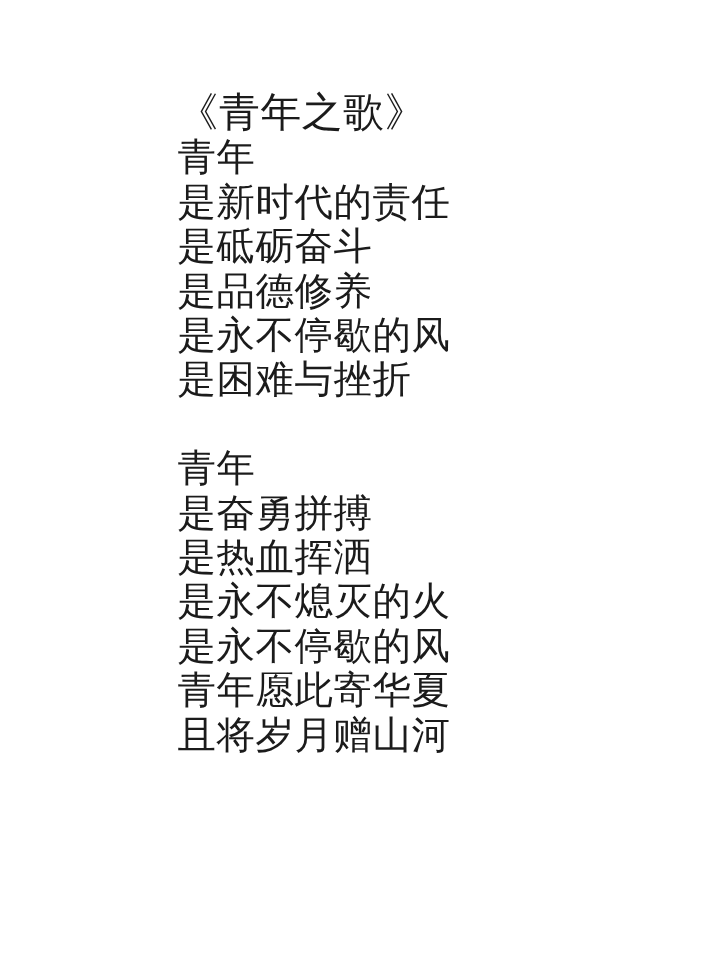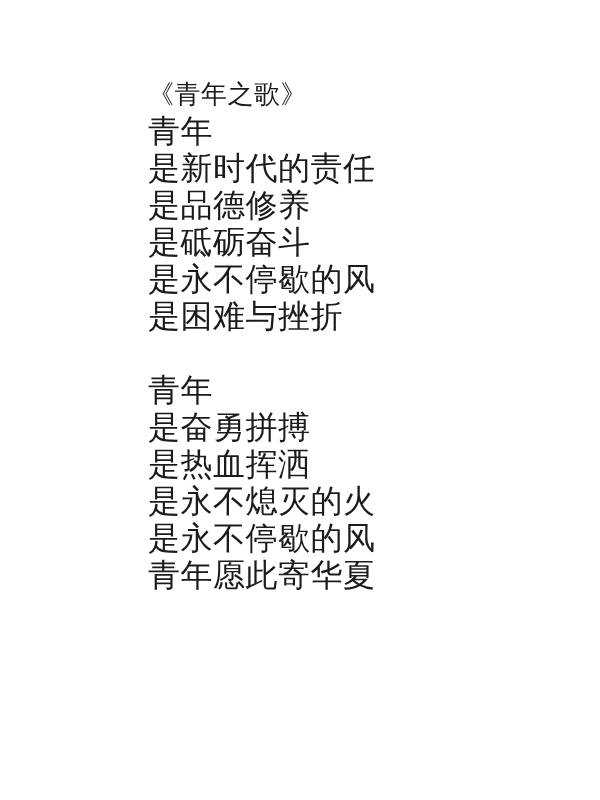--- a/index.html
+++ b/index.html
@@ -31,40 +31,41 @@
     line-height: 37px;
     color: #1b1b1b;
     letter-spacing: 0.5px;
     white-space: pre;
     font-weight: 400;
   }
   .line.blank {
     height: 37px;
   }
   .title {
-    font-size: 26px;
+    font-size: 34px;
     line-height: 37px;
     color: #1b1b1b;
     letter-spacing: 0.5px;
     white-space: pre;
   }
 </style>
 </head>
 <body>
 
 <div class="page">
   <div class="poem">
     <div class="title">《青年之歌》</div>
     <div class="line">青年</div>
     <div class="line">是新时代的责任</div>
+    <div class="line">是砥砺奋斗</div>
     <div class="line">是品德修养</div>
-    <div class="line">是砥砺奋斗</div>
     <div class="line">是永不停歇的风</div>
     <div class="line">是困难与挫折</div>
     <div class="line blank"></div>
     <div class="line">青年</div>
     <div class="line">是奋勇拼搏</div>
     <div class="line">是热血挥洒</div>
     <div class="line">是永不熄灭的火</div>
     <div class="line">是永不停歇的风</div>
     <div class="line">青年愿此寄华夏</div>
+    <div class="line">且将岁月赠山河</div>
   </div>
 </div>
 
 </body></html>

